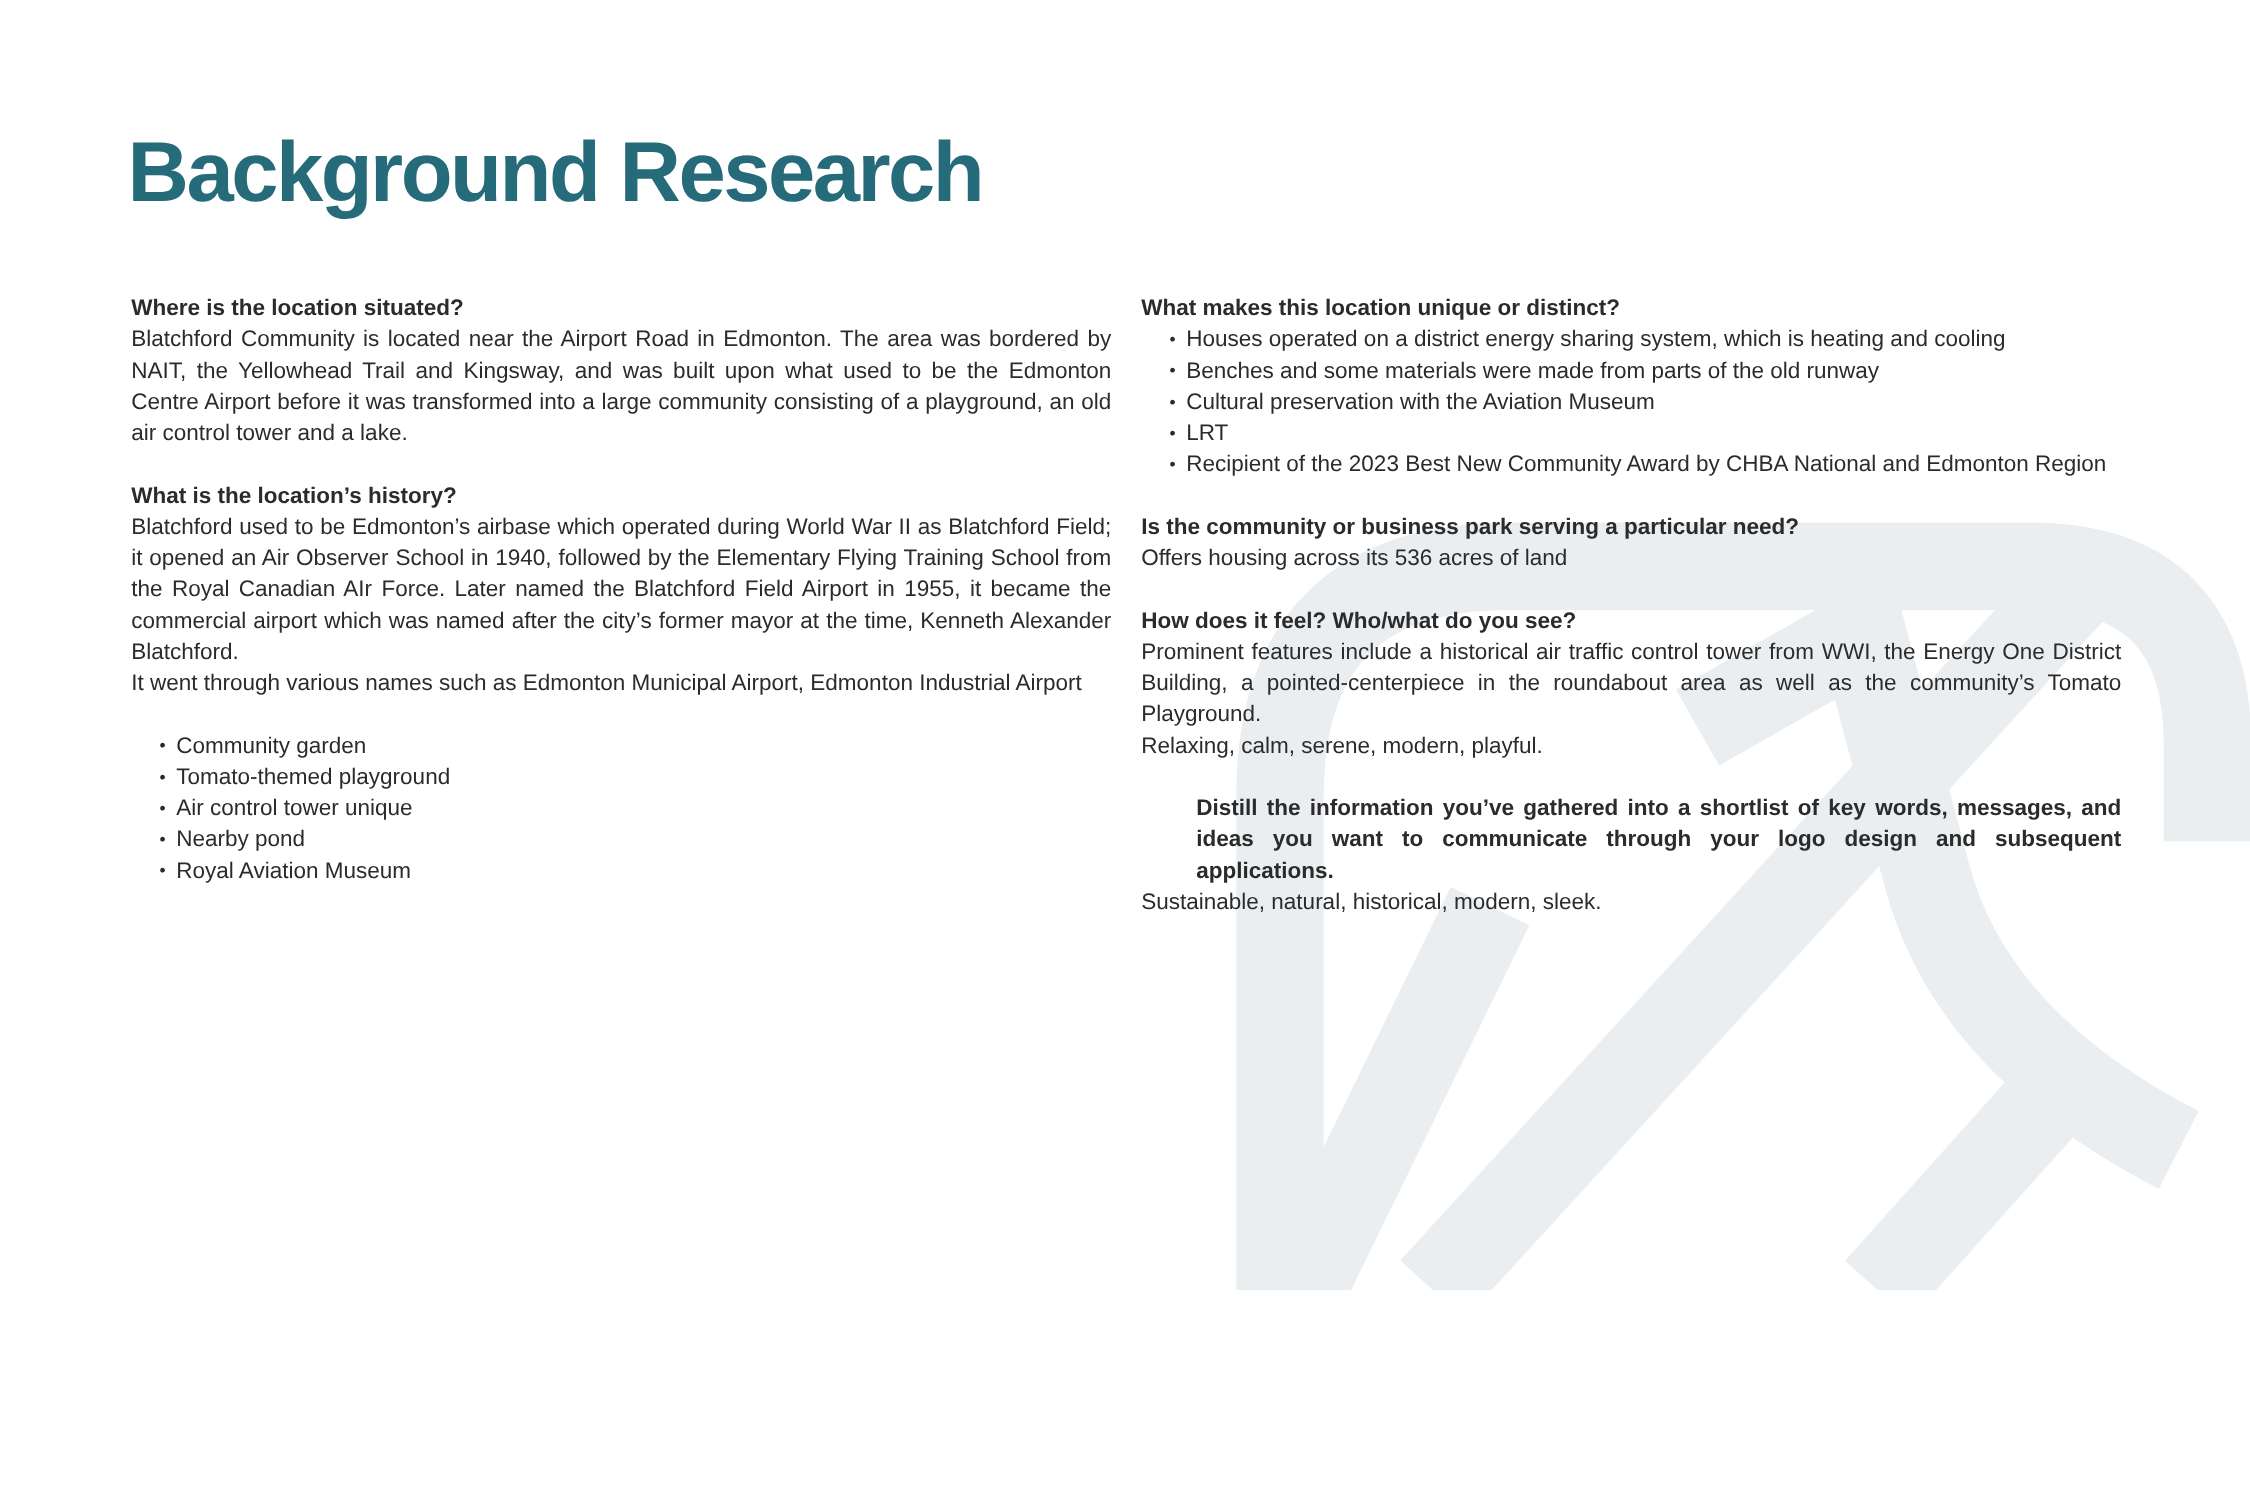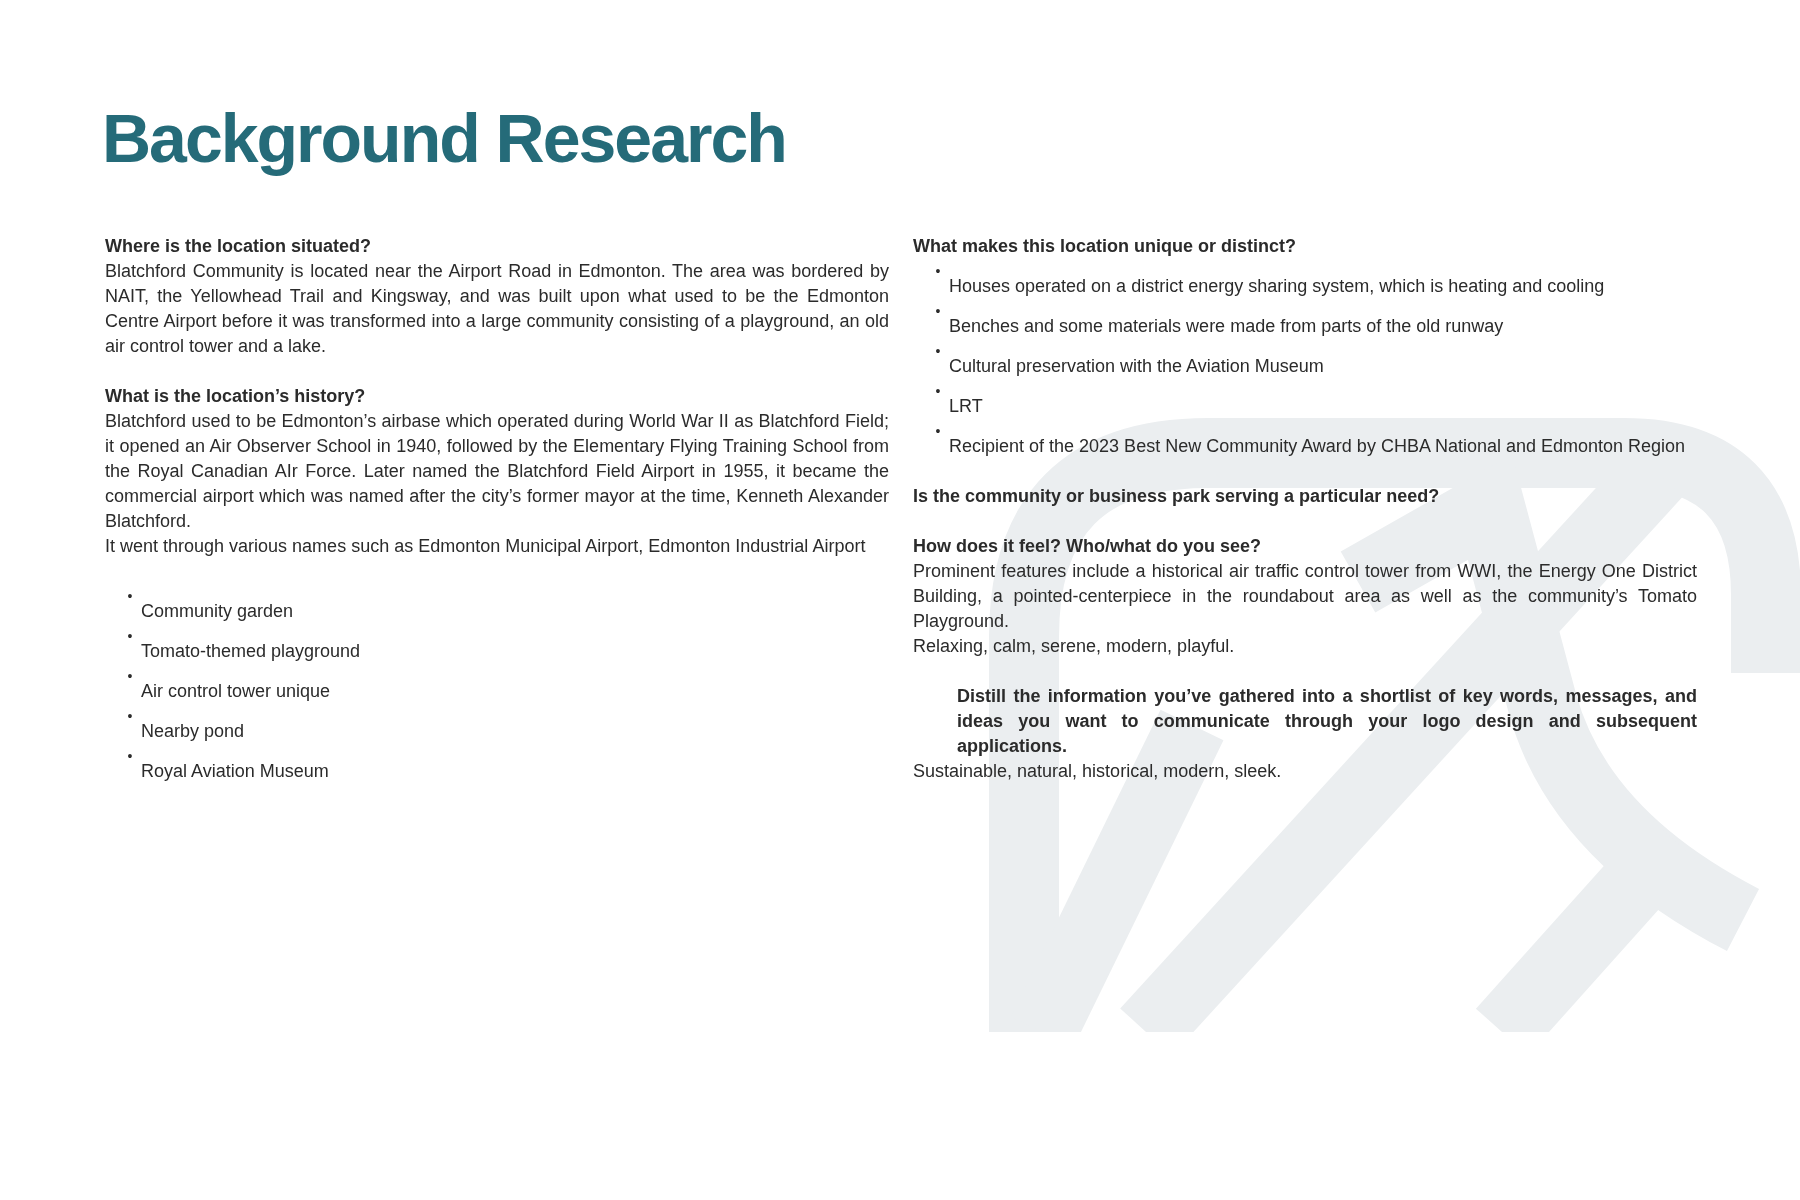--- a/index.html
+++ b/index.html
@@ -28,21 +28,21 @@
   .col-right { left:913px; }
   .section { margin:0 0 25px 0; }
   .q-heading { font-weight:bold; margin:0; }
   p.body-p { margin:0; }
   p.justify { text-align:justify; }
   p.bold { font-weight:bold;margin-left:44px; }
   p.gap-before { }
   ul.bullet-list { list-style:none; margin:0; padding:0; }
   ul.bullet-list li { display:flex; }
   .dot { flex:none; width:22px; margin-left:14px; text-align:center; font-size:14px; line-height:25px; }
-  .li-text { flex:1;margin-top:15px; }
+  .li-text { flex:1; }
   .footer { position:absolute; top:1108px; left:0; width:100%; z-index:2; }
   .footer-page-num {
     position:absolute; left:105px; top:0;
     font-size:17px; color:var(--footer-text, #c9d3da);
   }
   .footer-course {
     position:absolute; left:185px; top:0;
     font-size:21px; color:var(--footer-text, #c9d3da);
     white-space:nowrap;
   }
@@ -124,20 +124,21 @@
             <span class="li-text">LRT</span>
           </li>
           <li>
             <span class="dot">•</span>
             <span class="li-text">Recipient of the 2023 Best New Community Award by CHBA National and Edmonton Region</span>
           </li>
         </ul>
       </div>
       <div class="section">
         <p class="q-heading">Is the community or business park serving a particular need?</p>
+        <p class="body-p">Offers housing across its 536 acres of land</p>
       </div>
       <div class="section">
         <p class="q-heading">How does it feel? Who/what do you see?</p>
         <p class="body-p justify">Prominent features include a historical air traffic control tower from WWI, the Energy One District Building, a pointed-centerpiece in the roundabout area as well as the community’s Tomato Playground.</p>
         <p class="body-p gap-before">Relaxing, calm, serene, modern, playful.</p>
       </div>
       <div class="section">
         <p class="body-p justify bold">Distill the information you’ve gathered into a shortlist of key words, messages, and ideas you want to communicate through your logo design and subsequent applications.</p>
         <p class="body-p">Sustainable, natural, historical, modern, sleek.</p>
       </div>

